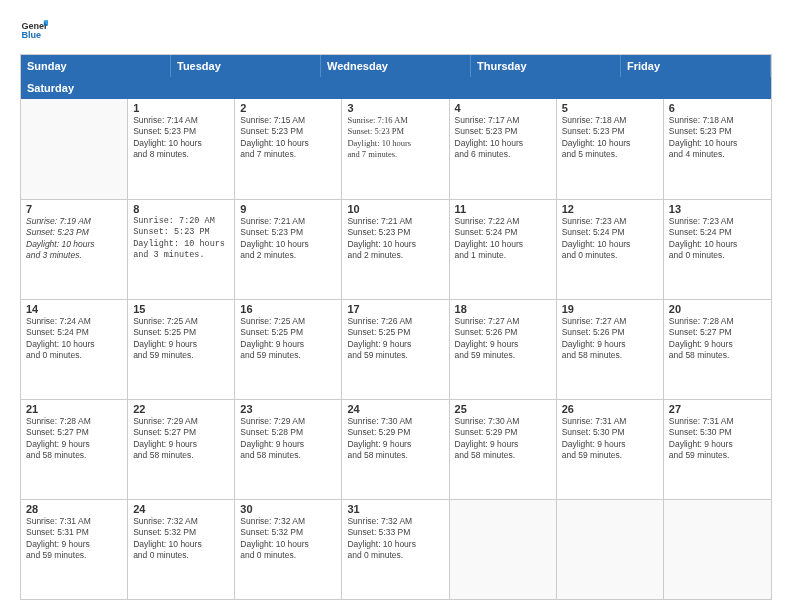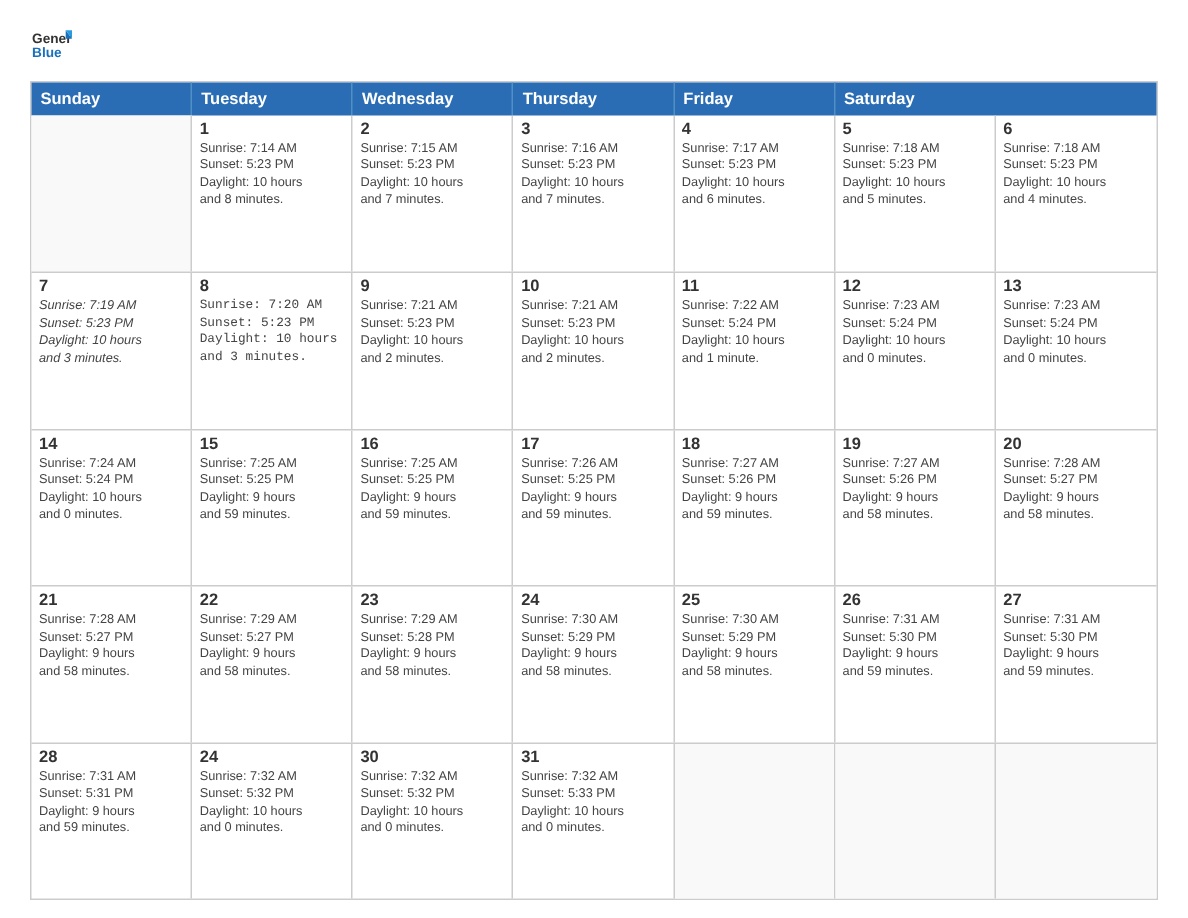--- a/index.html
+++ b/index.html
@@ -46,21 +46,21 @@
       color: #555;
     }
     .calendar {
       flex: 1;
       display: flex;
       flex-direction: column;
       border: 1px solid #ccc;
     }
     .cal-header {
       display: grid;
-      grid-template-columns: repeat(7, 1fr);
+      grid-template-columns: repeat(5, 1fr);
       background: #2a6db5;
     }
     .cal-header-cell {
       color: #fff;
       font-size: 11px;
       font-weight: bold;
       padding: 5px 6px;
       text-align: left;
       border-right: 1px solid #5090c5;
     }
@@ -140,21 +140,21 @@
           </div>
           <div class="cal-cell">
             <span class="day-num">2</span>
             <div class="day-info" style="white-space: pre-line;">Sunrise: 7:15 AM
 Sunset: 5:23 PM
 Daylight: 10 hours
 and 7 minutes.</div>
           </div>
           <div class="cal-cell">
             <span class="day-num">3</span>
-            <div class="day-info" style="white-space: pre-line;">Sunrise: 7:16 AM
+            <div class="day-info" style="white-space: pre-line; font-family: Liberation Serif, serif;">Sunrise: 7:16 AM
 Sunset: 5:23 PM
 Daylight: 10 hours
 and 7 minutes.</div>
           </div>
           <div class="cal-cell">
             <span class="day-num">4</span>
             <div class="day-info" style="white-space: pre-line;">Sunrise: 7:17 AM
 Sunset: 5:23 PM
 Daylight: 10 hours
 and 6 minutes.</div>

